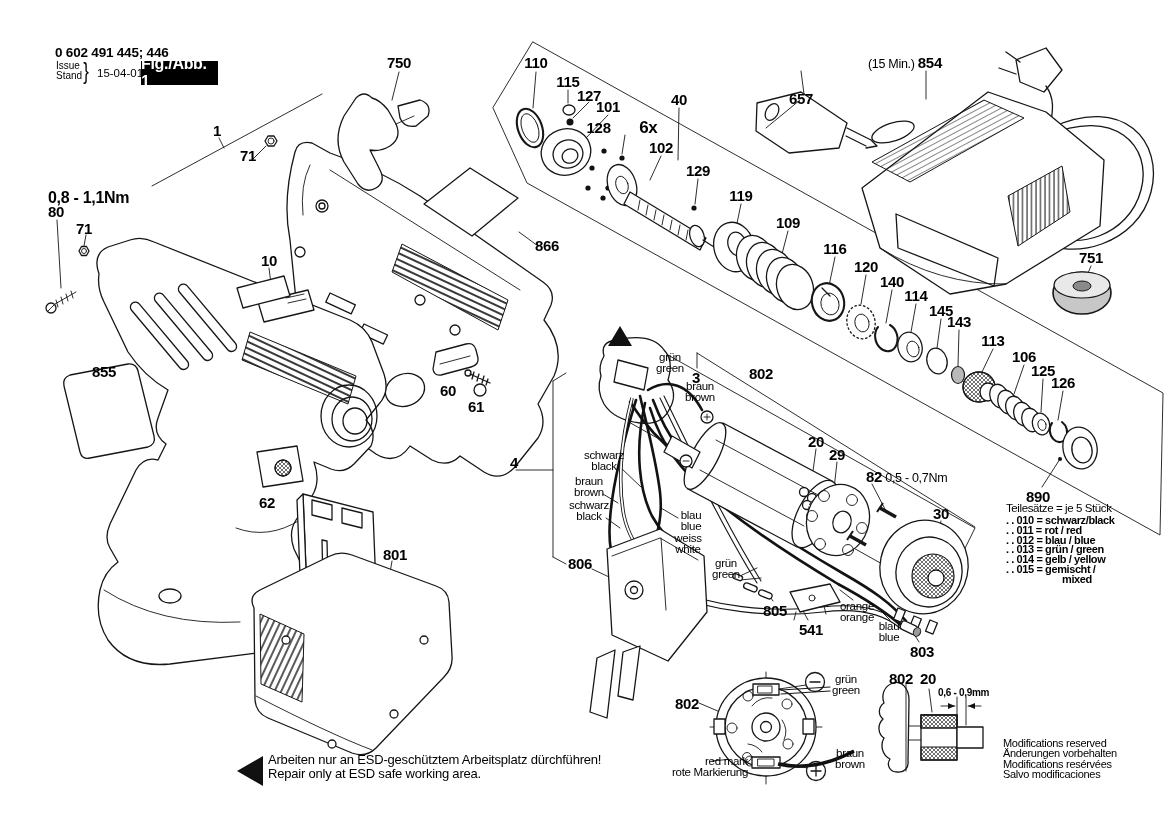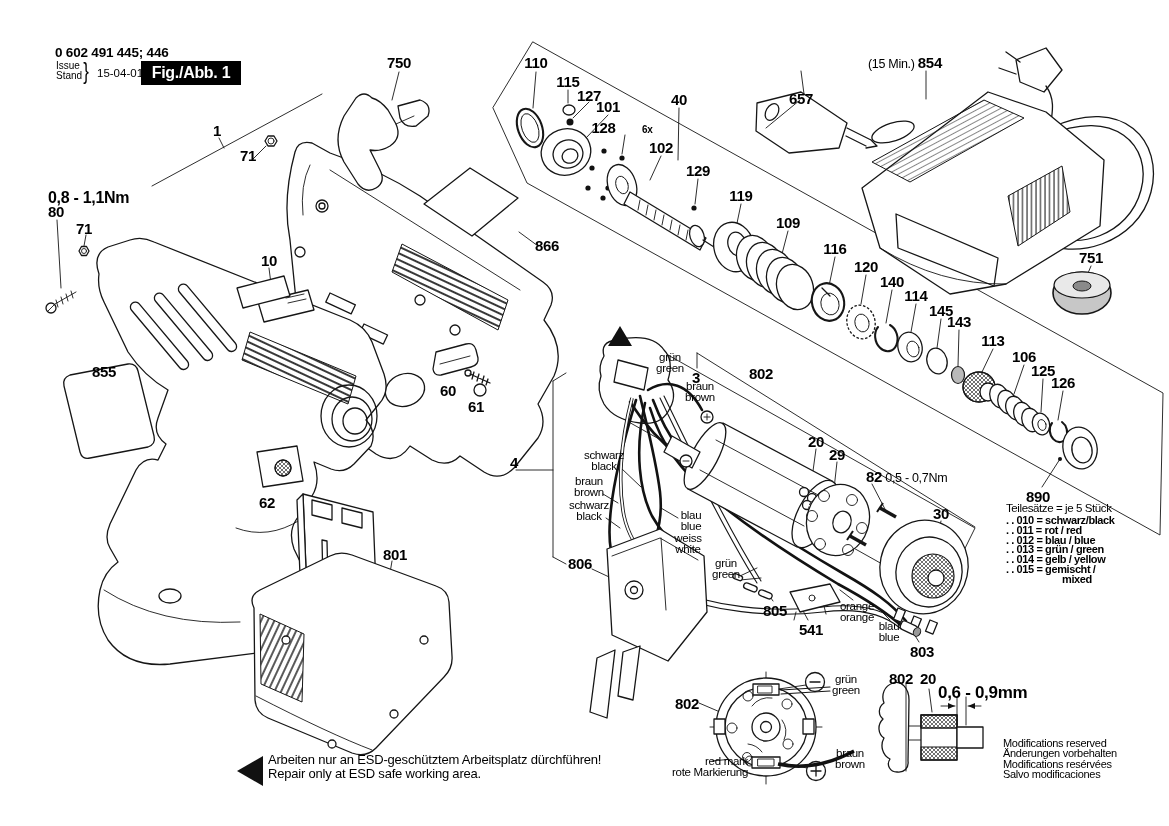--- a/index.html
+++ b/index.html
@@ -10,29 +10,29 @@
   .fw{fill:#fff;stroke:#161616;stroke-width:1.3;stroke-linejoin:round;}
   .thin{stroke-width:0.9;}
   .th2{stroke-width:2.1;}
   .wire{fill:none;stroke:#121212;stroke-width:2.6;stroke-linecap:round;}
   .wthin{fill:none;stroke:#161616;stroke-width:1.1;stroke-linecap:round;}
   .dot{fill:#111;stroke:none;}
   .plbl{position:absolute;font-weight:700;font-size:15px;line-height:15px;letter-spacing:-0.3px;
         transform:translateX(-50%);white-space:nowrap;}
   .plbl.left{transform:none;}
   .pfx{font-weight:400;font-size:12.5px;}
-  .sfx{font-weight:700;font-size:10px;margin-left:24px;}
+  .sfx{font-weight:700;font-size:17px;margin-left:24px;}
   .wlbl{position:absolute;font-weight:400;font-size:11.5px;line-height:10.5px;letter-spacing:-0.3px;
         transform:translateX(-50%);text-align:center;white-space:nowrap;}
   .wlbl.left{transform:none;text-align:right;}
   #hdr-doc{position:absolute;left:55px;top:45px;font-weight:700;font-size:13.5px;letter-spacing:-0.2px;}
   #hdr-issue{position:absolute;left:56px;top:61px;font-size:10px;line-height:10px;}
   #hdr-brace{position:absolute;left:82px;top:57px;font-size:24px;font-weight:400;transform:scaleX(.7);}
   #hdr-date{position:absolute;left:97px;top:67px;font-size:11.5px;font-weight:400;}
-  #fig-box{position:absolute;left:141px;top:61px;width:100px;height:24px;background:#000;color:#fff;
+  #fig-box{position:absolute;left:141px;top:61px;width:77px;height:24px;background:#000;color:#fff;
            font-weight:700;font-size:16px;display:flex;align-items:center;justify-content:center;letter-spacing:-0.3px;}
   #legend{position:absolute;left:1006px;top:503px;width:170px;}
   #legend-sub{font-size:11.5px;line-height:11px;letter-spacing:-0.4px;}
   #legend-items{font-weight:700;font-size:11px;line-height:9.8px;letter-spacing:-0.4px;margin-top:2px;}
   #legend-items .li{white-space:nowrap;}
   #legend-items .indent{padding-left:56px;}
   #mods{position:absolute;left:1003px;top:738px;font-size:11px;line-height:10.3px;letter-spacing:-0.3px;}
   #esd{position:absolute;left:268px;top:753px;font-weight:400;font-size:13px;line-height:13.5px;letter-spacing:-0.2px;}
 </style>
 </head>
@@ -482,21 +482,21 @@
       <div class="plbl left" style="left: 866px; top: 469px;"><span>82</span><span class="pfx"> 0,5 - 0,7Nm</span></div>
       <div class="plbl" style="left: 941px; top: 506px;"><span>30</span></div>
       <div class="plbl" style="left: 1038px; top: 489px;"><span>890</span></div>
       <div class="plbl" style="left: 580px; top: 556px;"><span>806</span></div>
       <div class="plbl" style="left: 775px; top: 603px;"><span>805</span></div>
       <div class="plbl" style="left: 811px; top: 622px;"><span>541</span></div>
       <div class="plbl" style="left: 922px; top: 644px;"><span>803</span></div>
       <div class="plbl" style="left: 687px; top: 696px;"><span>802</span></div>
       <div class="plbl" style="left: 901px; top: 671px;"><span>802</span></div>
       <div class="plbl" style="left: 928px; top: 671px;"><span>20</span></div>
-      <div class="plbl left" style="left: 938px; top: 685px; font-size: 17px;"><span>0,6 - 0,9mm</span></div>
+      <div class="plbl left" style="left: 938px; top: 685px; font-size: 10px;"><span>0,6 - 0,9mm</span></div>
       <div class="wlbl" style="left: 670px; top: 352px;">
         <div>grün</div>
         <div>green</div>
       </div>
       <div class="wlbl" style="left: 700px; top: 381px;">
         <div>braun</div>
         <div>brown</div>
       </div>
       <div class="wlbl" style="left: 604px; top: 450px;">
         <div>schwarz</div>

